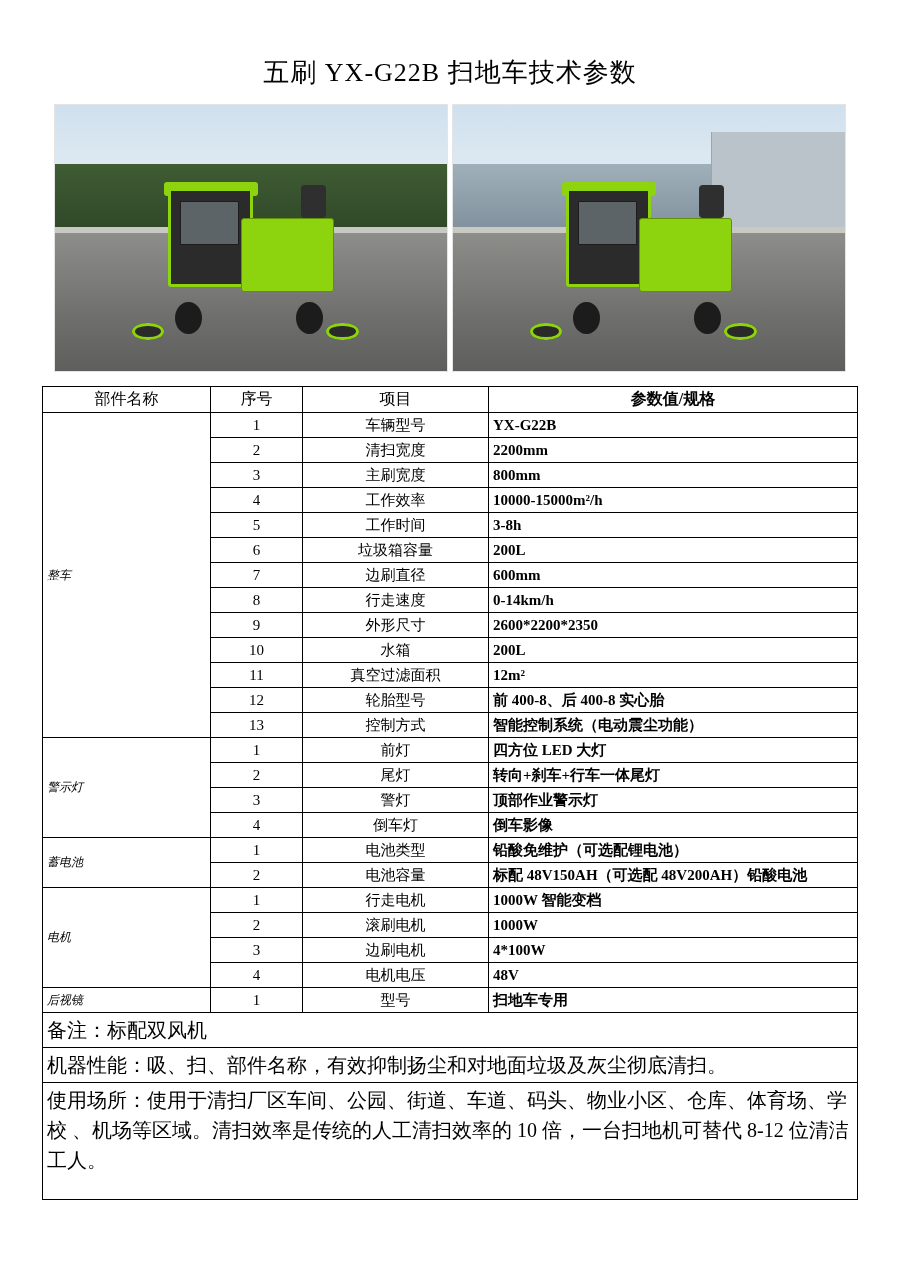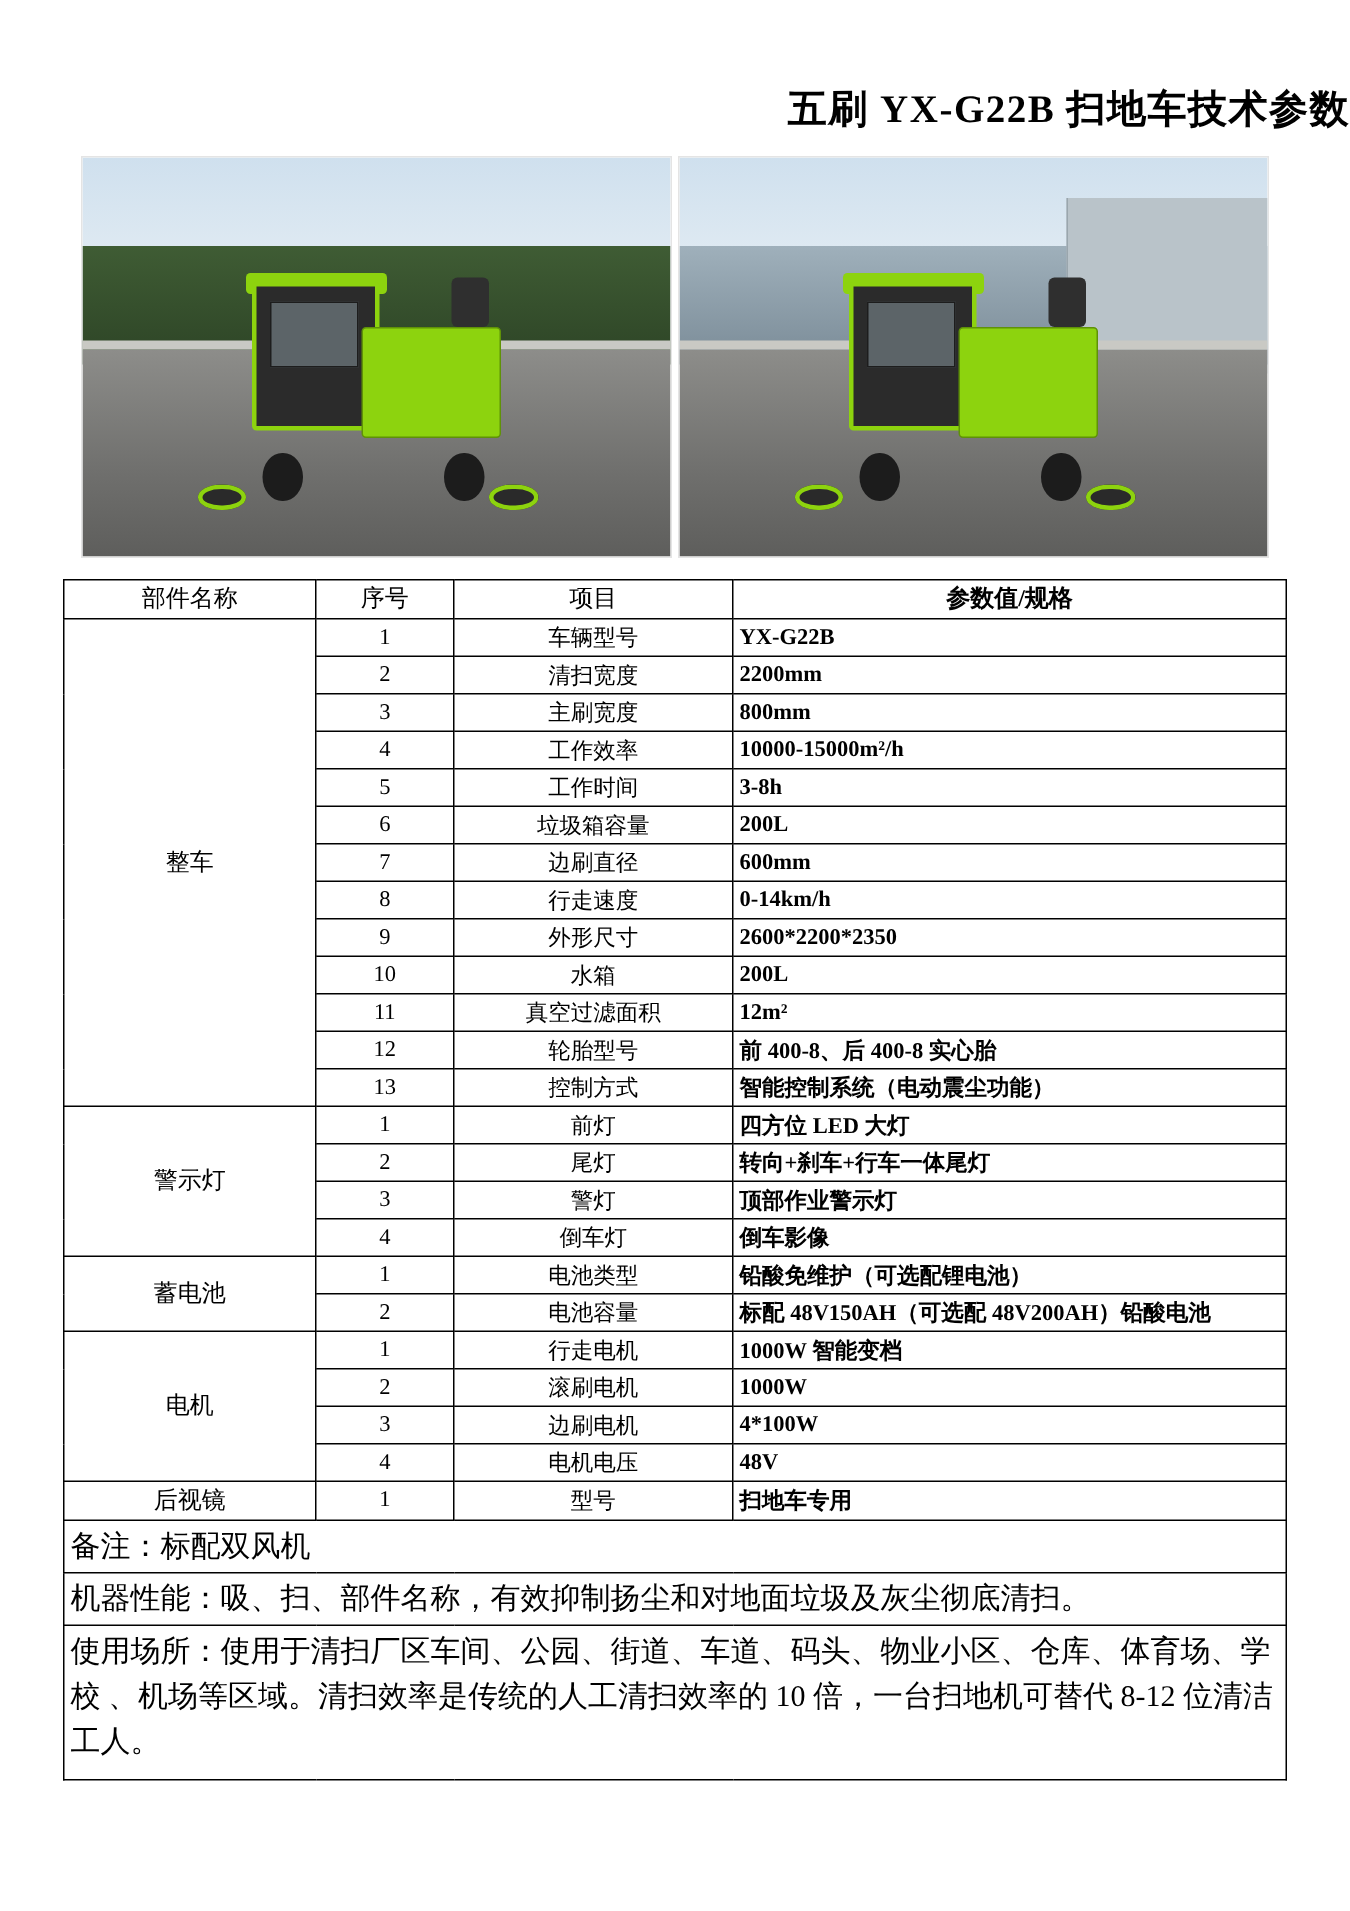--- a/index.html
+++ b/index.html
@@ -15,23 +15,23 @@
     position: relative;
   }
   .page {
     width: 900px;
     height: 1274px;
     box-sizing: border-box;
     padding: 0;
     position: relative;
   }
   .title {
-    text-align: right;
+    text-align: center;
     font-size: 26px;
-    font-weight: bold;
+    font-weight: normal;
     letter-spacing: 1px;
     margin: 55px 0 14px 0;
     font-family: "Liberation Serif", "DejaVu Serif", serif;
   }
   .photos {
     display: flex;
     gap: 4px;
     width: 792px;
     margin: 0 auto;
     height: 268px;
@@ -121,29 +121,29 @@
     border: 1px solid #000;
     padding: 2px 4px;
     height: 25px;
     box-sizing: border-box;
   }
   .c-part  { width: 168px; text-align: center; }
   .c-idx   { width: 92px;  text-align: center; }
   .c-item  { width: 186px; text-align: center; }
   .c-val   { text-align: left; padding-left: 8px; font-weight: bold; }
   thead td { text-align: center; font-size: 16px; height: 34px; }
-  .group-cell { text-align: center; vertical-align: middle; font-size: 16px; }
+  .group-cell { text-align: left; vertical-align: middle; font-size: 12px; font-style: italic; }
   .notes td {
     text-align: left;
     padding: 3px 8px;
     height: 28px;
     line-height: 1.5;
     font-size: 20px;
   }
-  .notes td.multiline { height: auto; padding-bottom: 10px; }
+  .notes td.multiline { height: auto; padding-bottom: 24px; }
 </style>
 </head>
 <body>
 
 <div class="page">
 
   <div class="title">五刷 YX-G22B 扫地车技术参数</div>
 
   <div class="photos">
     <div class="photo">

